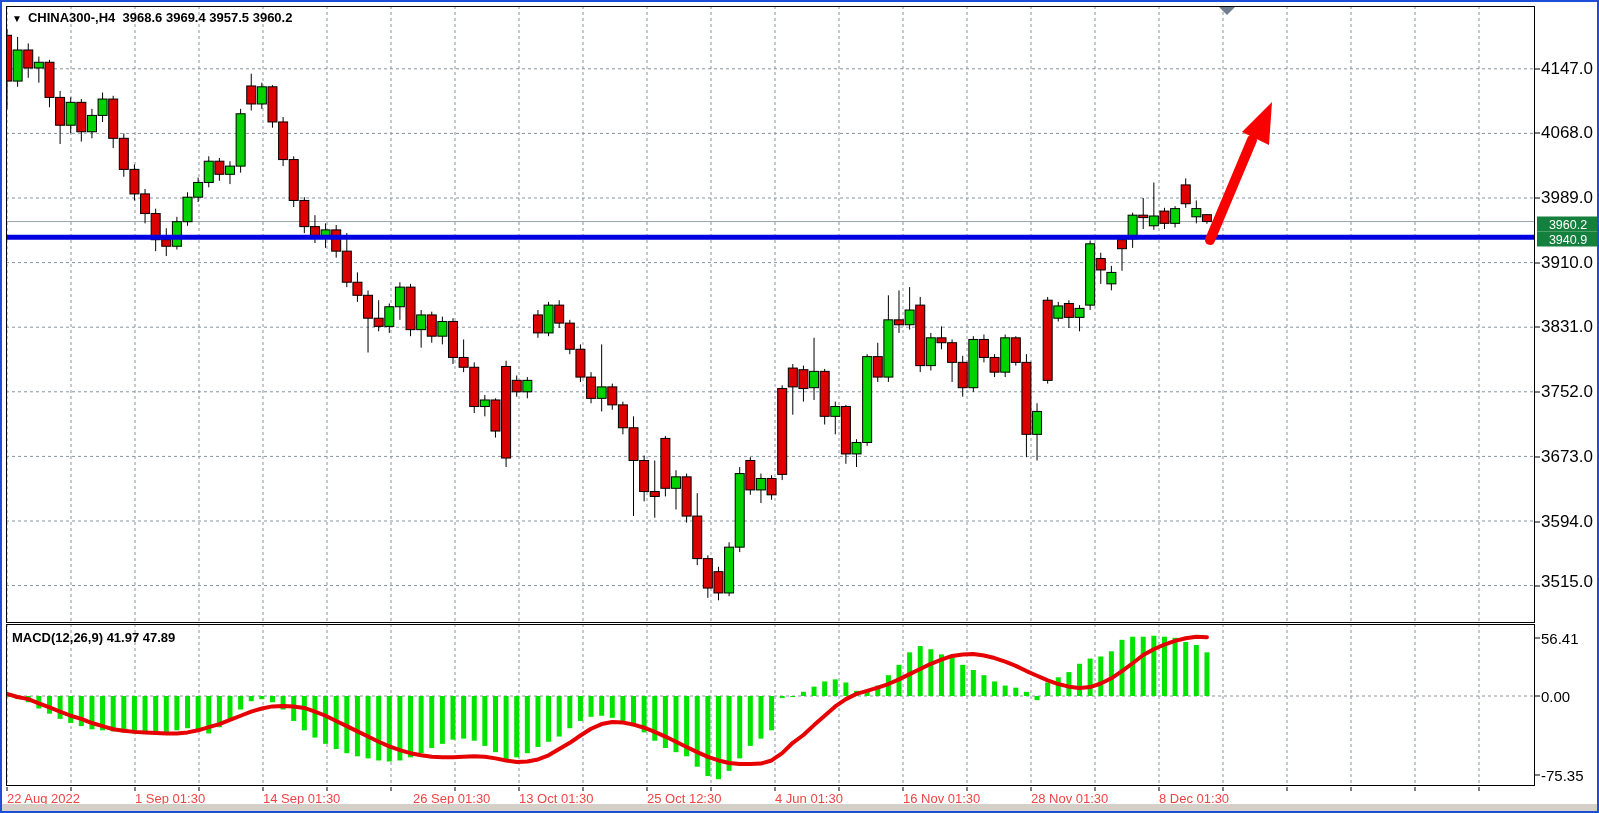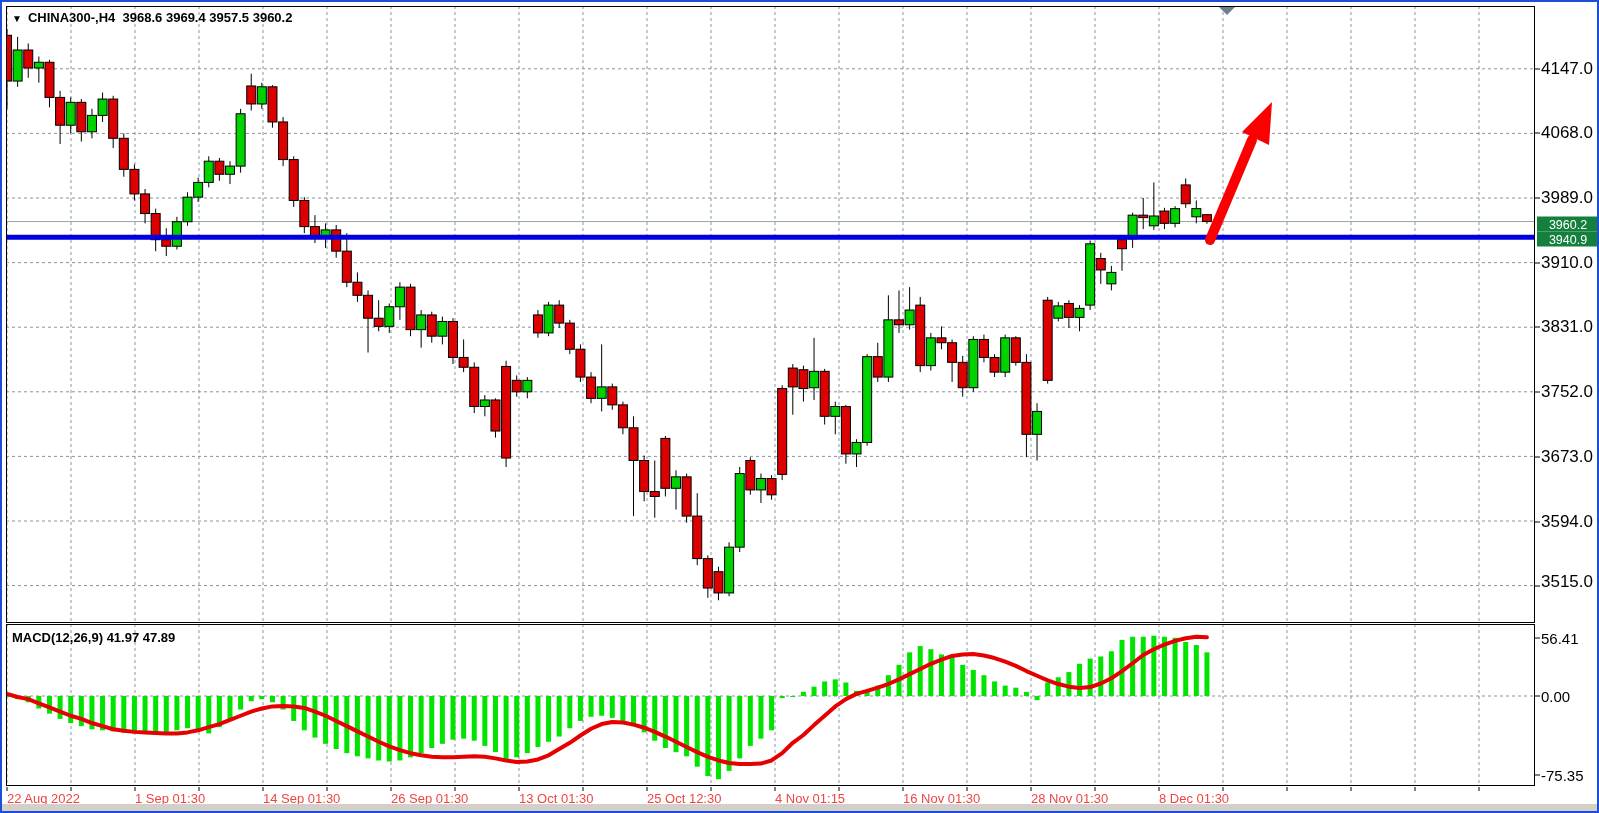--- a/index.html
+++ b/index.html
@@ -498,22 +498,22 @@
       <div class="pr-label" style="top: 390px;">3752.0</div>
       <div class="pr-label" style="top: 455px;">3673.0</div>
       <div class="pr-label" style="top: 520px;">3594.0</div>
       <div class="pr-label" style="top: 580px;">3515.0</div>
       <div class="macd-pr-label" style="top: 636px;">56.41</div>
       <div class="macd-pr-label" style="top: 694px;">0.00</div>
       <div class="macd-pr-label" style="top: 773px;">-75.35</div>
       <div class="t-label" style="left: 5px;">22 Aug 2022</div>
       <div class="t-label" style="left: 133px;">1 Sep 01:30</div>
       <div class="t-label" style="left: 261px;">14 Sep 01:30</div>
-      <div class="t-label" style="left: 389px;">26 Sep 01:30</div>
+      <div class="t-label" style="left: 411px;">26 Sep 01:30</div>
       <div class="t-label" style="left: 517px;">13 Oct 01:30</div>
       <div class="t-label" style="left: 645px;">25 Oct 12:30</div>
-      <div class="t-label" style="left: 773px;">4 Nov 01:15</div>
+      <div class="t-label" style="left: 773px;">4 Jun 01:30</div>
       <div class="t-label" style="left: 901px;">16 Nov 01:30</div>
       <div class="t-label" style="left: 1029px;">28 Nov 01:30</div>
       <div class="t-label" style="left: 1157px;">8 Dec 01:30</div>
     </div>
   <div id="bottom-strip"></div>
 </div>
 
 </body></html>

